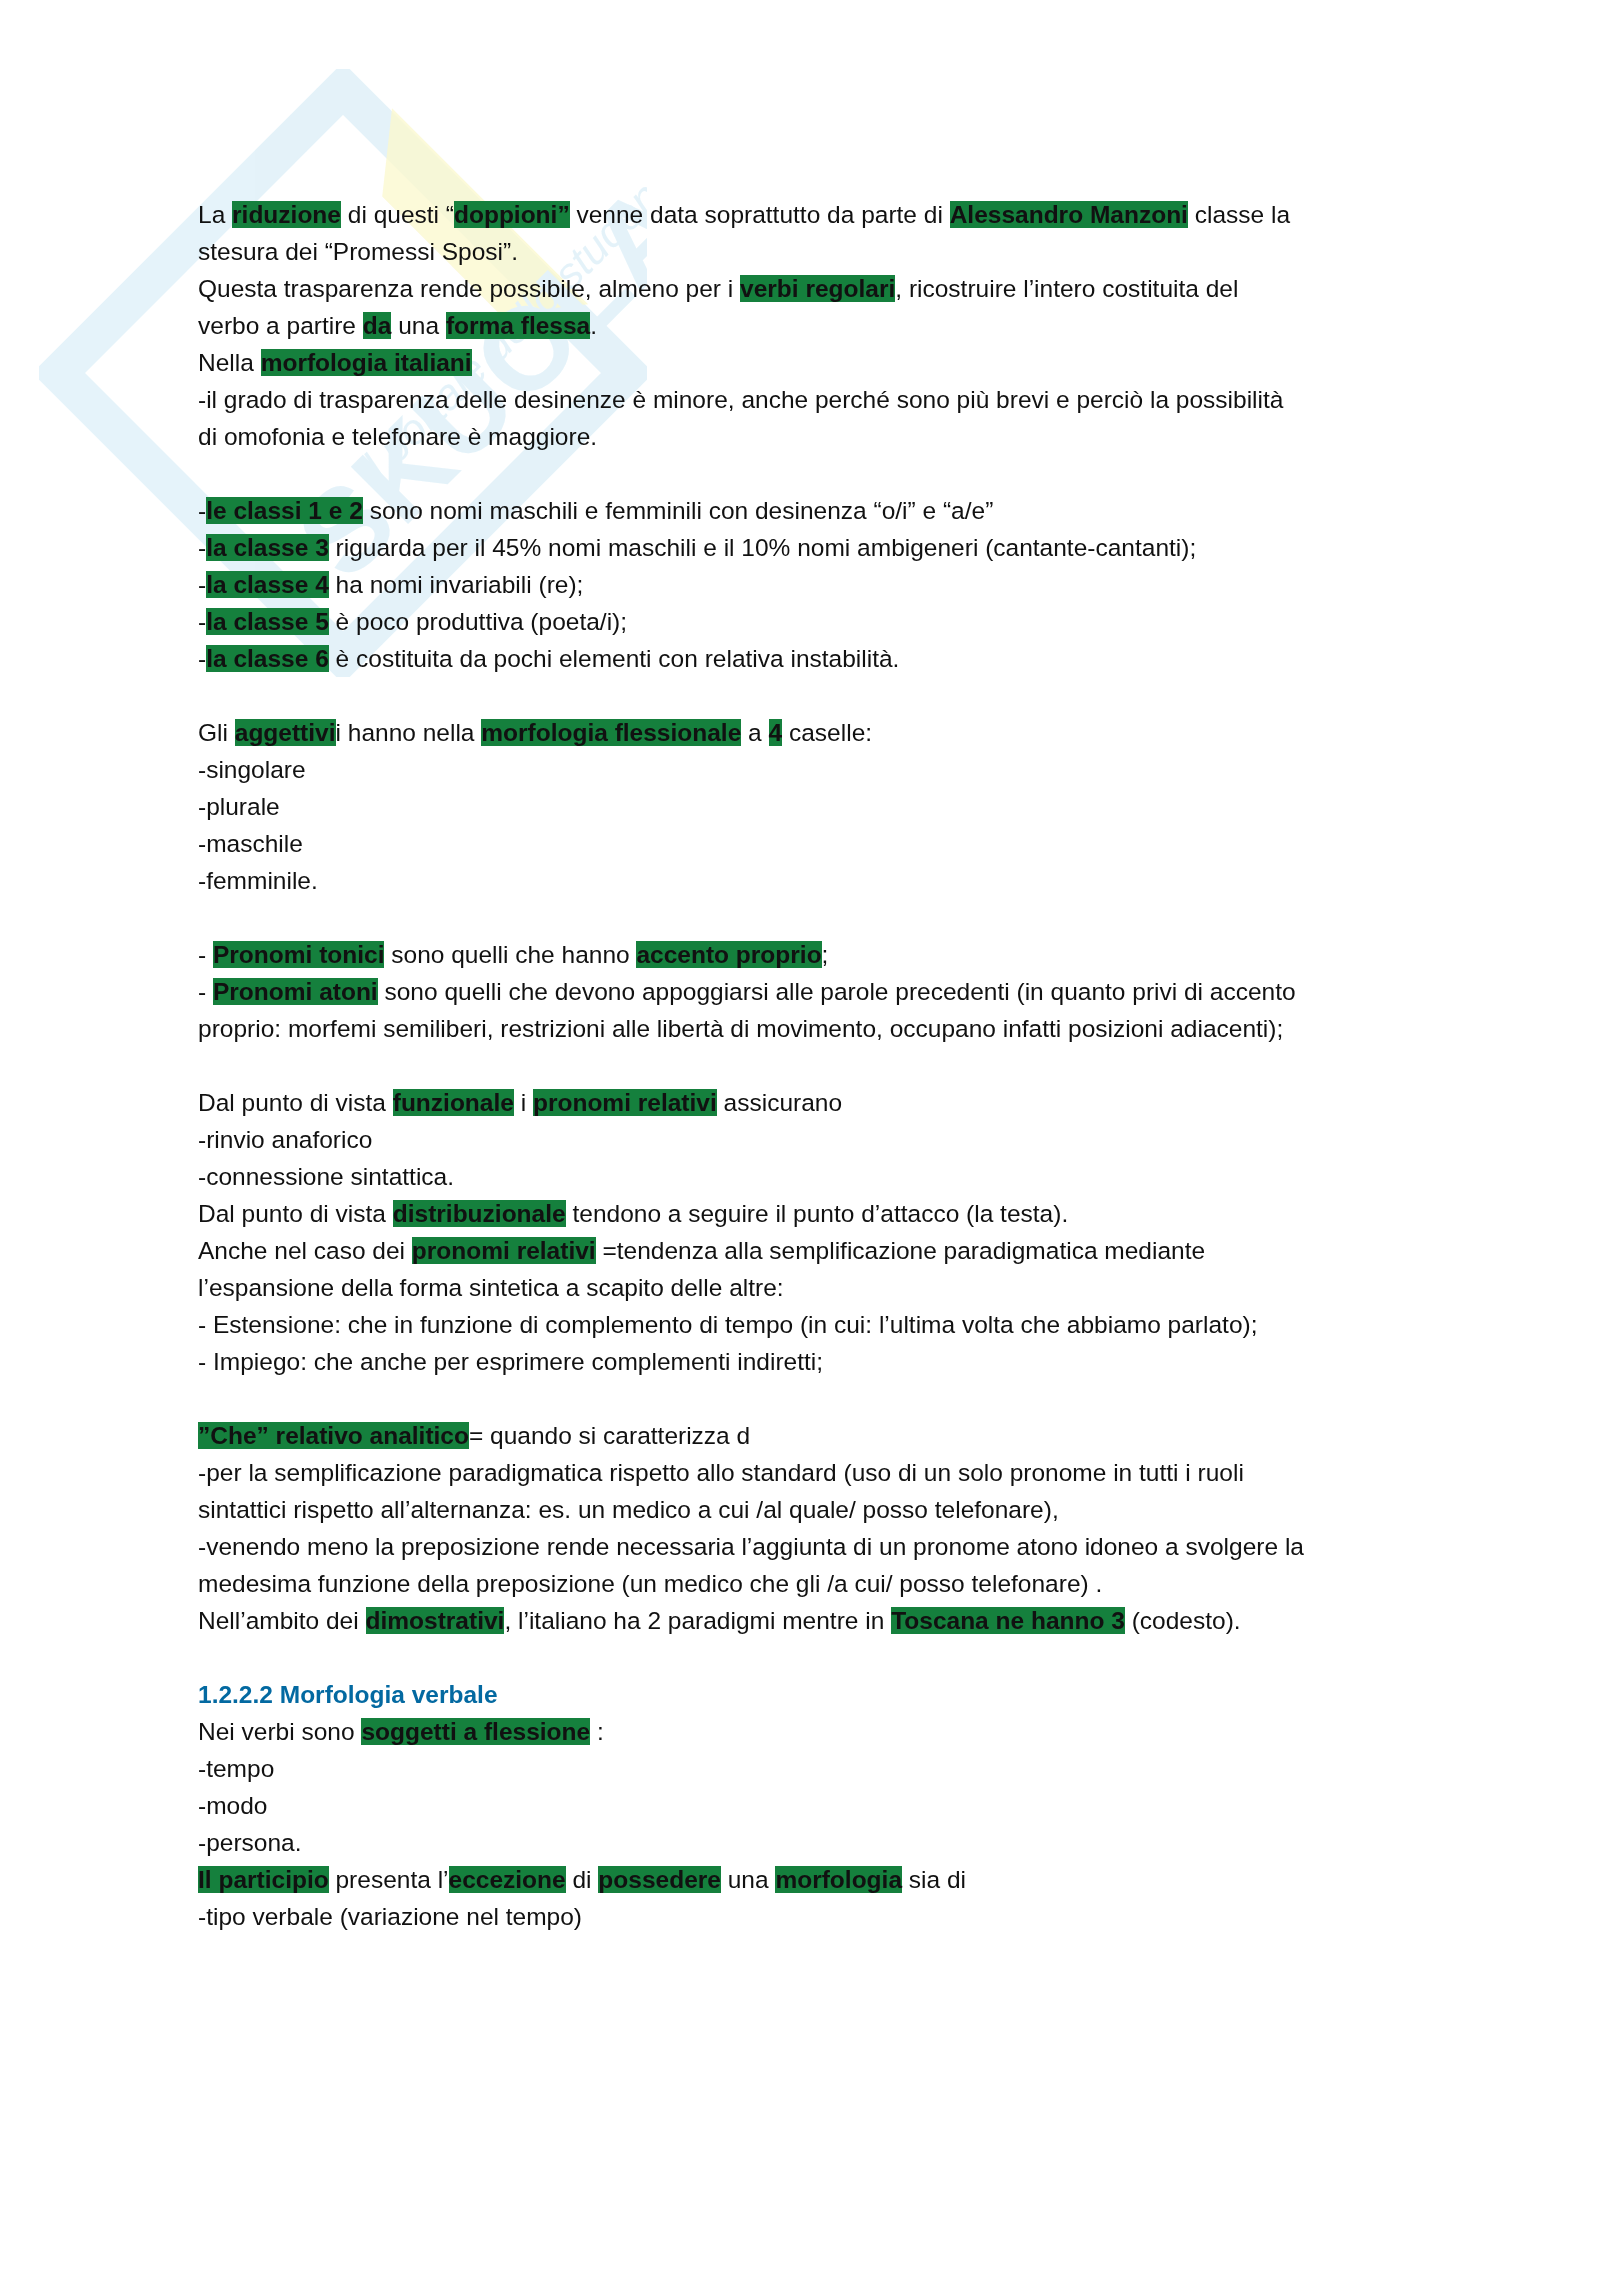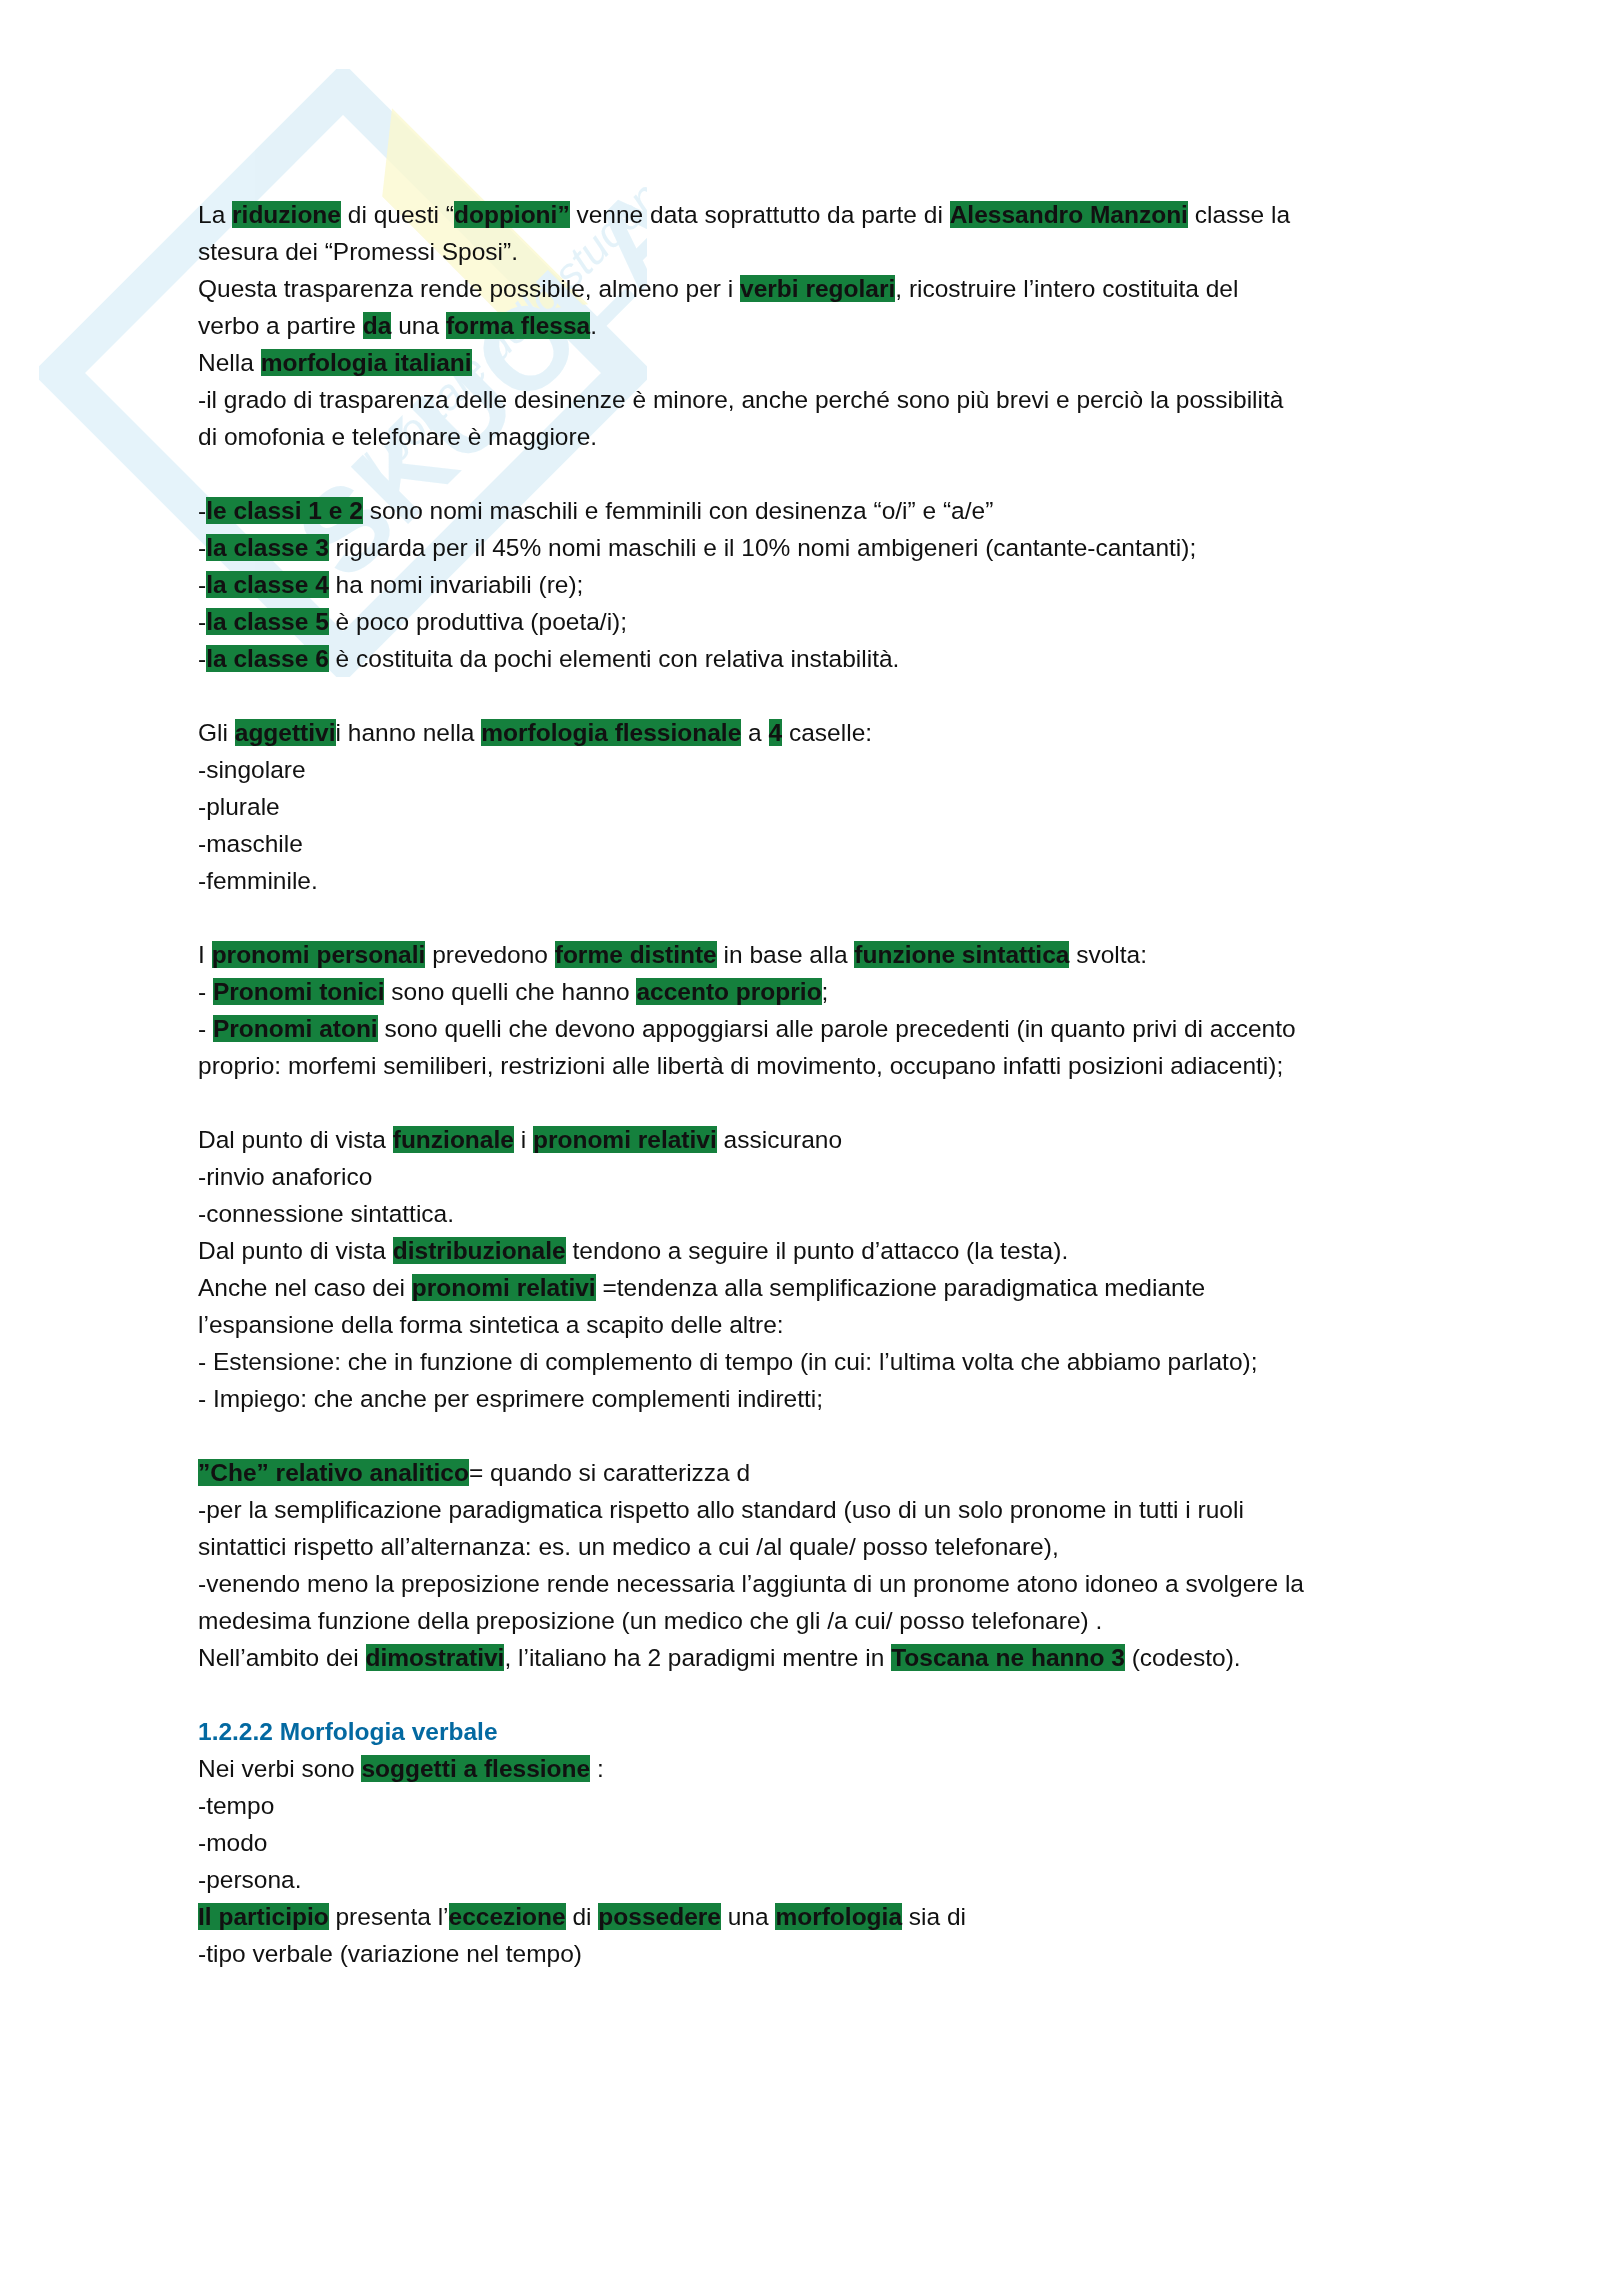--- a/index.html
+++ b/index.html
@@ -49,21 +49,20 @@
       <div class="line"><span>-</span><span class="hl">la classe 4</span><span> ha nomi invariabili (re);</span></div>
       <div class="line"><span>-</span><span class="hl">la classe 5</span><span> è poco produttiva (poeta/i);</span></div>
       <div class="line"><span>-</span><span class="hl">la classe 6</span><span> è costituita da pochi elementi con relativa instabilità.</span></div>
       <div class="blank"></div>
       <div class="line"><span>Gli </span><span class="hl">aggettivi</span><span>i hanno nella </span><span class="hl">morfologia flessionale</span><span> a </span><span class="hl">4</span><span> caselle:</span></div>
       <div class="line"><span>-singolare</span></div>
       <div class="line"><span>-plurale</span></div>
       <div class="line"><span>-maschile</span></div>
       <div class="line"><span>-femminile.</span></div>
       <div class="blank"></div>
-      <div class="line"><span>I </span><span class="hl">pronomi personali</span><span> prevedono </span><span class="hl">forme distinte</span><span> in base alla </span><span class="hl">funzione sintattica</span><span> svolta:</span></div>
       <div class="line"><span>- </span><span class="hl">Pronomi tonici</span><span> sono quelli che hanno </span><span class="hl">accento proprio</span><span>;</span></div>
       <div class="line"><span>- </span><span class="hl">Pronomi atoni</span><span> sono quelli che devono appoggiarsi alle parole precedenti (in quanto privi di accento</span></div>
       <div class="line"><span>proprio: morfemi semiliberi, restrizioni alle libertà di movimento, occupano infatti posizioni adiacenti);</span></div>
       <div class="blank"></div>
       <div class="line"><span>Dal punto di vista </span><span class="hl">funzionale</span><span> i </span><span class="hl">pronomi relativi</span><span> assicurano</span></div>
       <div class="line"><span>-rinvio anaforico</span></div>
       <div class="line"><span>-connessione sintattica.</span></div>
       <div class="line"><span>Dal punto di vista </span><span class="hl">distribuzionale</span><span> tendono a seguire il punto d’attacco (la testa).</span></div>
       <div class="line"><span>Anche nel caso dei </span><span class="hl">pronomi relativi</span><span> =tendenza alla semplificazione paradigmatica mediante</span></div>
       <div class="line"><span>l’espansione della forma sintetica a scapito delle altre:</span></div>

